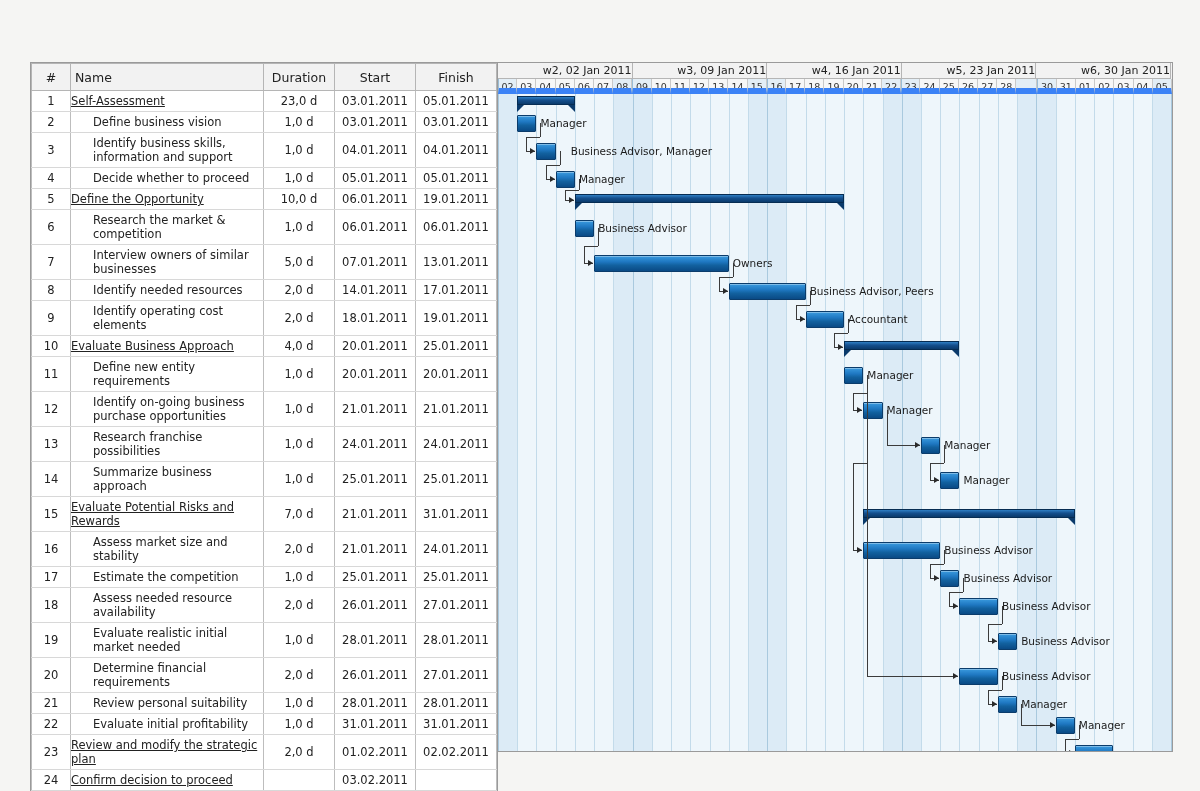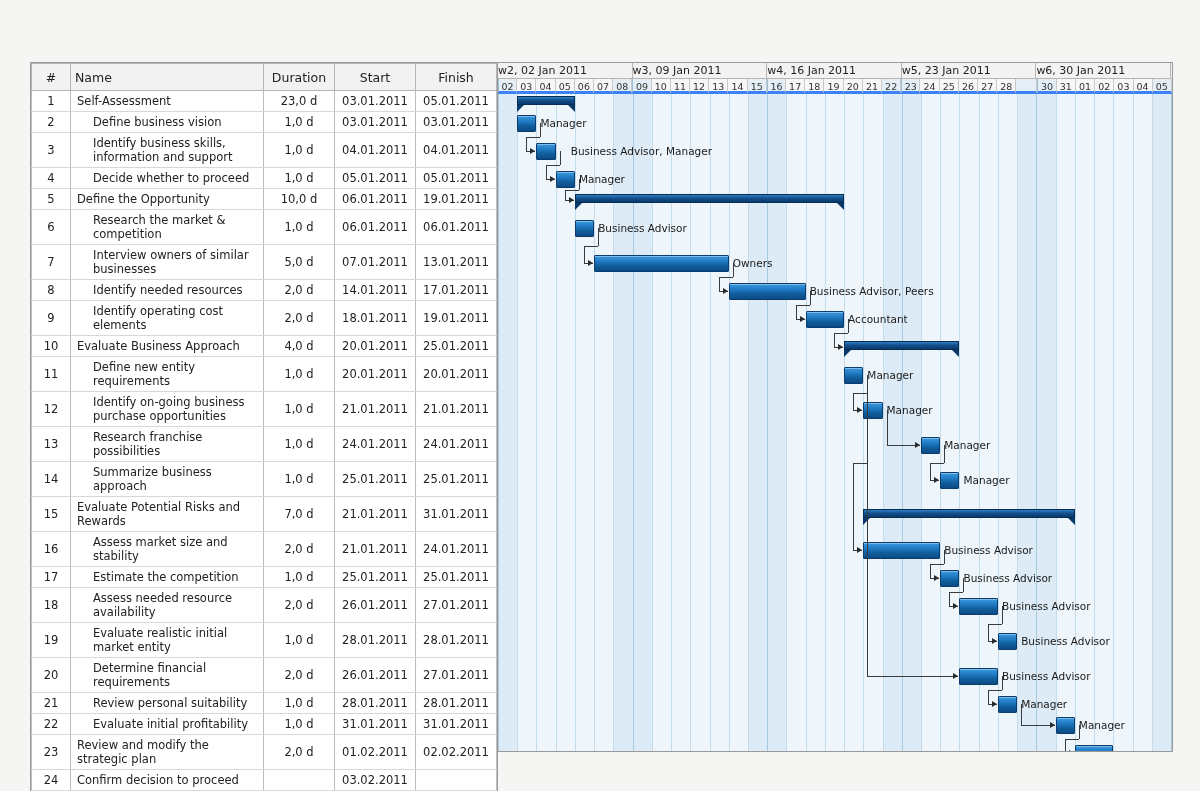--- a/index.html
+++ b/index.html
@@ -70,21 +70,21 @@
     padding:3px 5px;
     background:#fff;
     height:21px;
     box-sizing:border-box;
   }
   .c-num{width:30px;text-align:center;color:#333;}
   .c-name{width:auto;text-align:left;}
   .c-dur{width:62px;text-align:center;}
   .c-start{width:72px;text-align:center;}
   .c-fin{width:72px;text-align:center;}
-  td.c-name.lvl1{padding-left:6px;}
+  td.c-name.lvl1{padding-left:0;text-decoration:underline;}
   td.c-name.lvl2{padding-left:22px;}
 
   
   #gantt{
     position:absolute;left:468px;top:0;
     width:675px;height:690px;
     border:1px solid #9a9a9a;
     border-left:none;
     box-sizing:border-box;
     background:#eef6fb;
@@ -92,34 +92,34 @@
   }
   #weekrow{
     position:absolute;left:0;top:0;height:16px;width:100%;
     display:flex;
     background:#f2f2f2;
   }
   #weekrow .wk{
     border-right:1px solid #b5b5b5;
     border-bottom:1px solid #b5b5b5;
     font-size:11px;color:#222;
-    text-align:left;
+    text-align:right;
     line-height:16px;
     box-sizing:border-box;
     overflow:hidden;
     white-space:nowrap;
   }
   #dayrow{
     position:absolute;left:0;top:16px;height:15px;width:100%;
     display:flex;
     background:#f7f7f7;
   }
   #dayrow .dy{
     border-right:1px solid #c9c9c9;
-    border-bottom:3px solid #3b82f6;
+    border-bottom:6px solid #3b82f6;
     font-size:9.5px;color:#333;
     text-align:center;
     line-height:15px;
     box-sizing:border-box;
     overflow:hidden;
   }
   #dayrow .dy.wkend{background:#e3eef6;}
   #dayrow .dy.wkstart{border-left:1px solid #9bbdd4;}
 
   #plot{
@@ -312,21 +312,21 @@
             </tr>
             <tr>
               <td class="c-num">18</td>
               <td class="c-name lvl2">Assess needed resource availability</td>
               <td class="c-dur">2,0 d</td>
               <td class="c-start">26.01.2011</td>
               <td class="c-fin">27.01.2011</td>
             </tr>
             <tr>
               <td class="c-num">19</td>
-              <td class="c-name lvl2">Evaluate realistic initial market entity</td>
+              <td class="c-name lvl2">Evaluate realistic initial market needed</td>
               <td class="c-dur">1,0 d</td>
               <td class="c-start">28.01.2011</td>
               <td class="c-fin">28.01.2011</td>
             </tr>
             <tr>
               <td class="c-num">20</td>
               <td class="c-name lvl2">Determine financial requirements</td>
               <td class="c-dur">2,0 d</td>
               <td class="c-start">26.01.2011</td>
               <td class="c-fin">27.01.2011</td>

